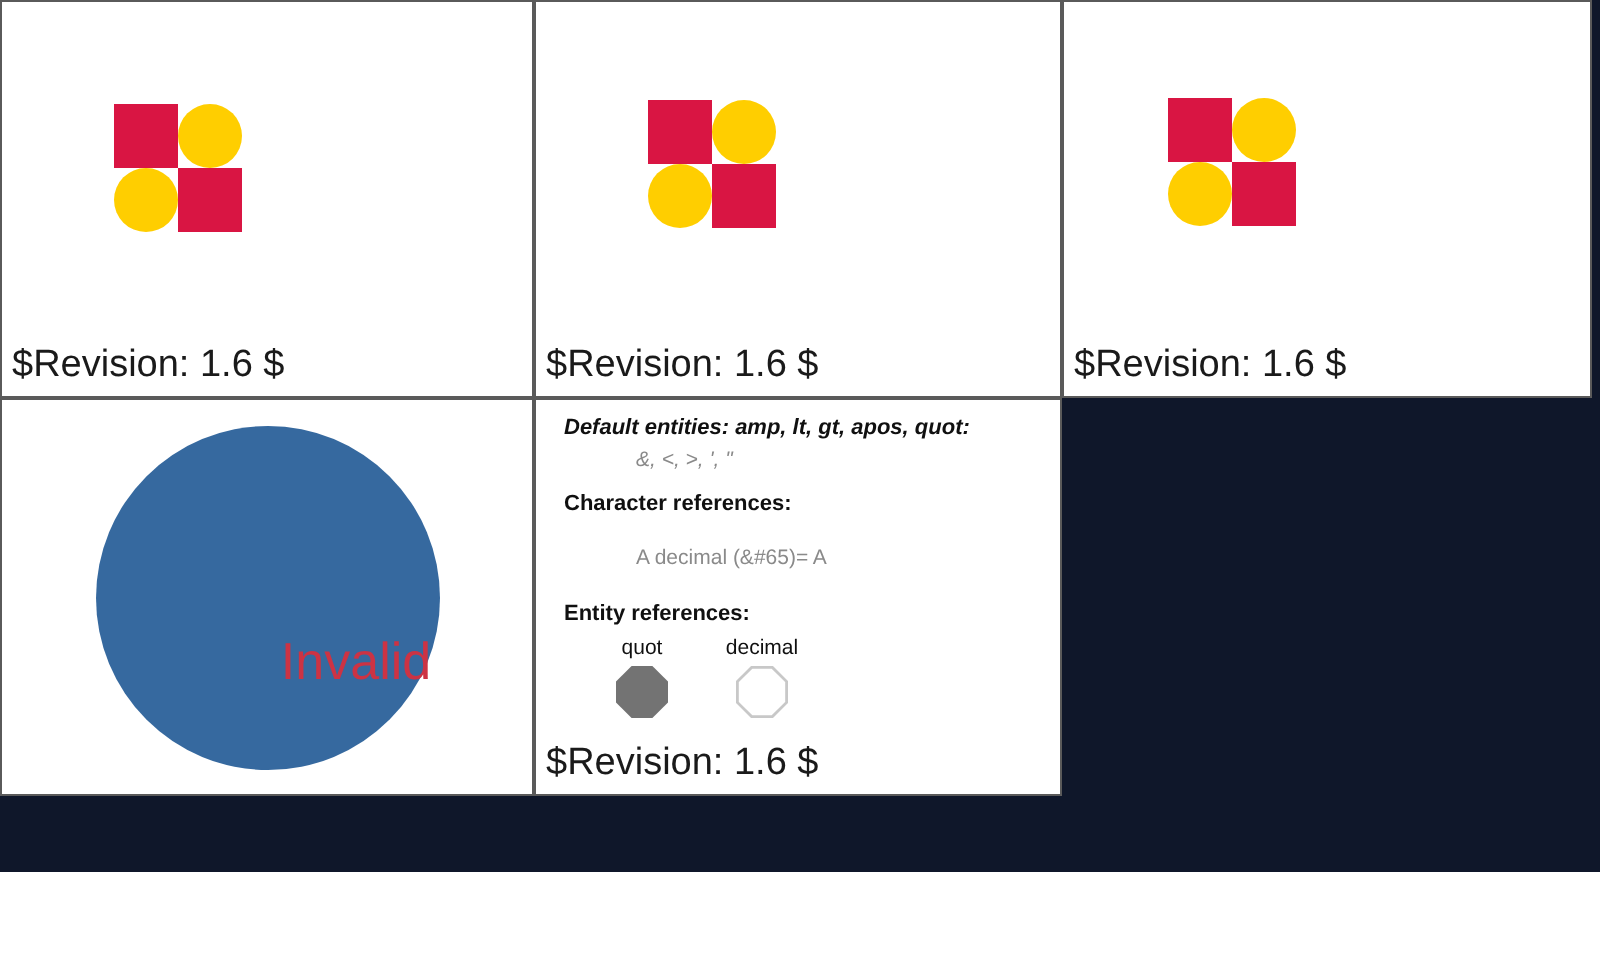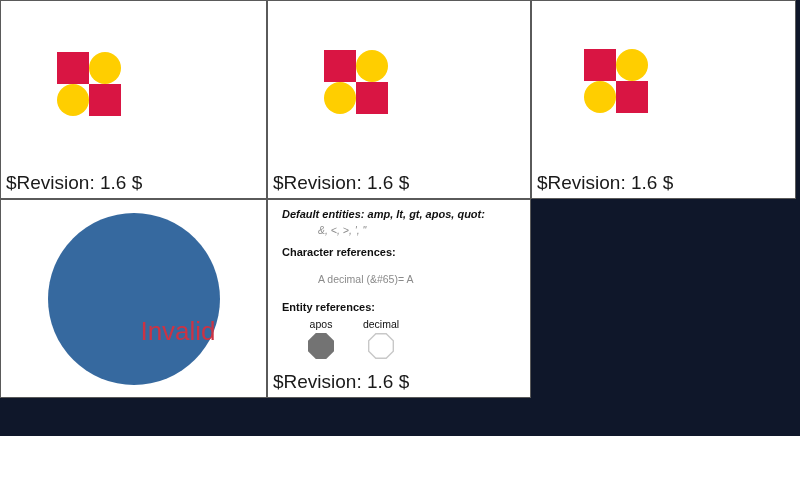--- a/index.html
+++ b/index.html
@@ -168,21 +168,21 @@
     <div class="ent-block" style="top:46px;">
       <div class="ent-head">Character references:</div>
       <div class="ent-sub" style="margin-top:15px;">A decimal (&amp;#65)= A</div>
     </div>
 
     <div class="ent-block" style="top:101px;">
       <div class="ent-head">Entity references:</div>
     </div>
 
     <div class="oct-row" style="left:53px; top:118px;">
-      <div class="oct-label" style="left:0px; top:0px;">apos</div>
+      <div class="oct-label" style="left:0px; top:0px;">quot</div>
       <div class="octagon" style="left:0px; top:15px; background:#737373;"></div>
     </div>
 
     <div class="oct-row" style="left:113px; top:118px;">
       <div class="oct-label" style="left:0px; top:0px;">decimal</div>
       <div class="octagon-outline" style="left:0px; top:15px;">
         <svg width="26" height="26" viewBox="0 0 26 26">
           <polygon points="7.8,0.7 18.2,0.7 25.3,7.8 25.3,18.2 18.2,25.3 7.8,25.3 0.7,18.2 0.7,7.8" fill="#ffffff" stroke="#c8c8c8" stroke-width="1.4"></polygon>
         </svg>
       </div>

